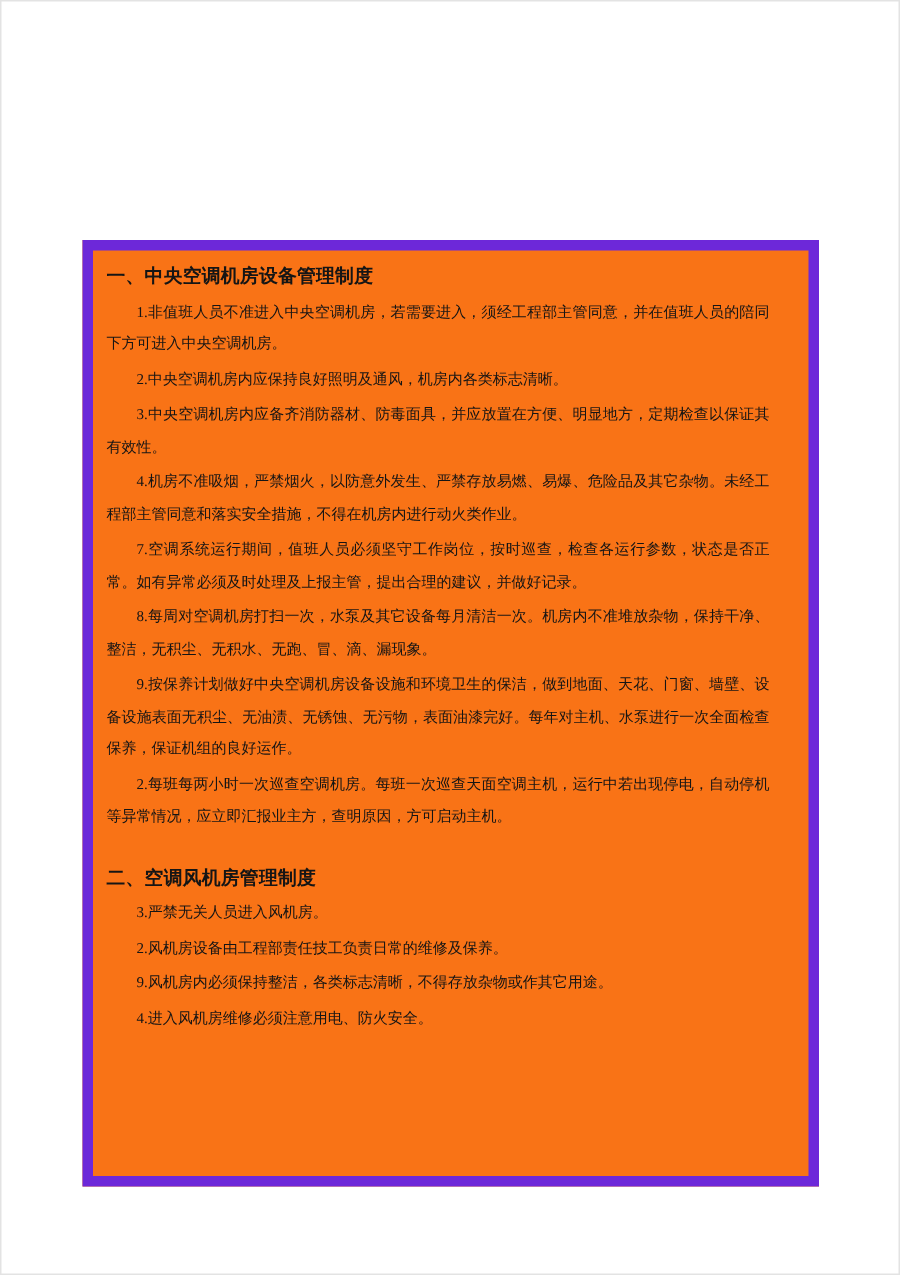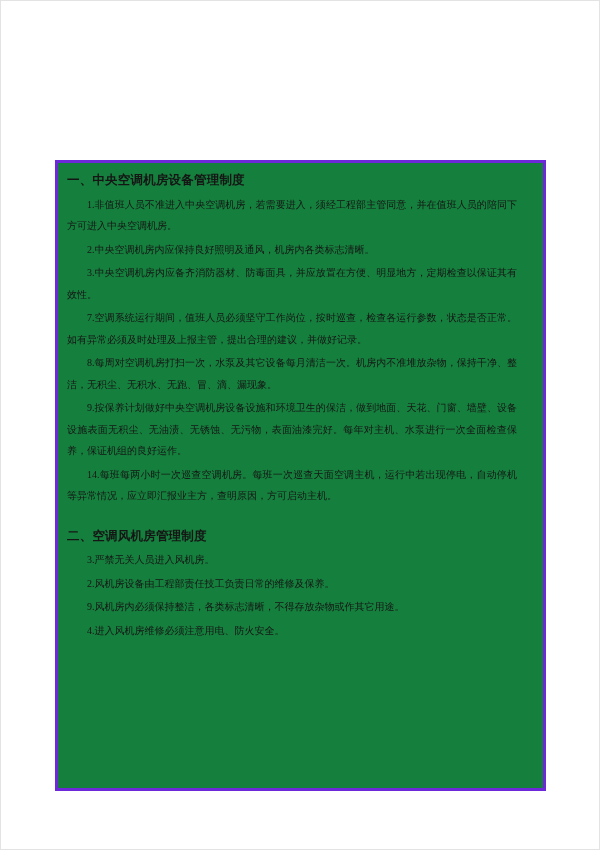--- a/index.html
+++ b/index.html
@@ -12,24 +12,24 @@
     color: #151515;
     outline: 1px solid #e3e3e3;
     outline-offset: -1px;
   }
   .doc-frame {
     position: absolute;
     left: 55px;
     top: 160px;
     width: 491px;
     height: 631px;
-    border: 3px solid #6d28d9;
+    border: 7px solid #6d28d9;
     padding: 7px 26px 6px 9px;
     overflow: hidden;
-    background: #15803d;
+    background: #f97316;
   }
   .heading {
     font-size: 12.5px;
     font-weight: bold;
     line-height: 21.5px;
     letter-spacing: 0.2px;
     margin-bottom: 2px;
   }
   .heading.second { margin-top: 19px; }
   .para {
@@ -43,24 +43,25 @@
 </head>
 <body>
 
 <div class="doc-frame">
 
   <div class="heading">一、中央空调机房设备管理制度</div>
 
   <p class="para">1.非值班人员不准进入中央空调机房，若需要进入，须经工程部主管同意，并在值班人员的陪同下方可进入中央空调机房。</p>
   <p class="para">2.中央空调机房内应保持良好照明及通风，机房内各类标志清晰。</p>
   <p class="para">3.中央空调机房内应备齐消防器材、防毒面具，并应放置在方便、明显地方，定期检查以保证其有效性。</p>
+  <p class="para">4.机房不准吸烟，严禁烟火，以防意外发生、严禁存放易燃、易爆、危险品及其它杂物。未经工程部主管同意和落实安全措施，不得在机房内进行动火类作业。</p>
   <p class="para">7.空调系统运行期间，值班人员必须坚守工作岗位，按时巡查，检查各运行参数，状态是否正常。如有异常必须及时处理及上报主管，提出合理的建议，并做好记录。</p>
   <p class="para">8.每周对空调机房打扫一次，水泵及其它设备每月清洁一次。机房内不准堆放杂物，保持干净、整洁，无积尘、无积水、无跑、冒、滴、漏现象。</p>
   <p class="para">9.按保养计划做好中央空调机房设备设施和环境卫生的保洁，做到地面、天花、门窗、墙壁、设备设施表面无积尘、无油渍、无锈蚀、无污物，表面油漆完好。每年对主机、水泵进行一次全面检查保养，保证机组的良好运作。</p>
-  <p class="para">14.每班每两小时一次巡查空调机房。每班一次巡查天面空调主机，运行中若出现停电，自动停机等异常情况，应立即汇报业主方，查明原因，方可启动主机。</p>
+  <p class="para">2.每班每两小时一次巡查空调机房。每班一次巡查天面空调主机，运行中若出现停电，自动停机等异常情况，应立即汇报业主方，查明原因，方可启动主机。</p>
 
   <div class="heading second">二、空调风机房管理制度</div>
 
   <p class="para">3.严禁无关人员进入风机房。</p>
   <p class="para">2.风机房设备由工程部责任技工负责日常的维修及保养。</p>
   <p class="para">9.风机房内必须保持整洁，各类标志清晰，不得存放杂物或作其它用途。</p>
   <p class="para">4.进入风机房维修必须注意用电、防火安全。</p>
 
 </div>
 

